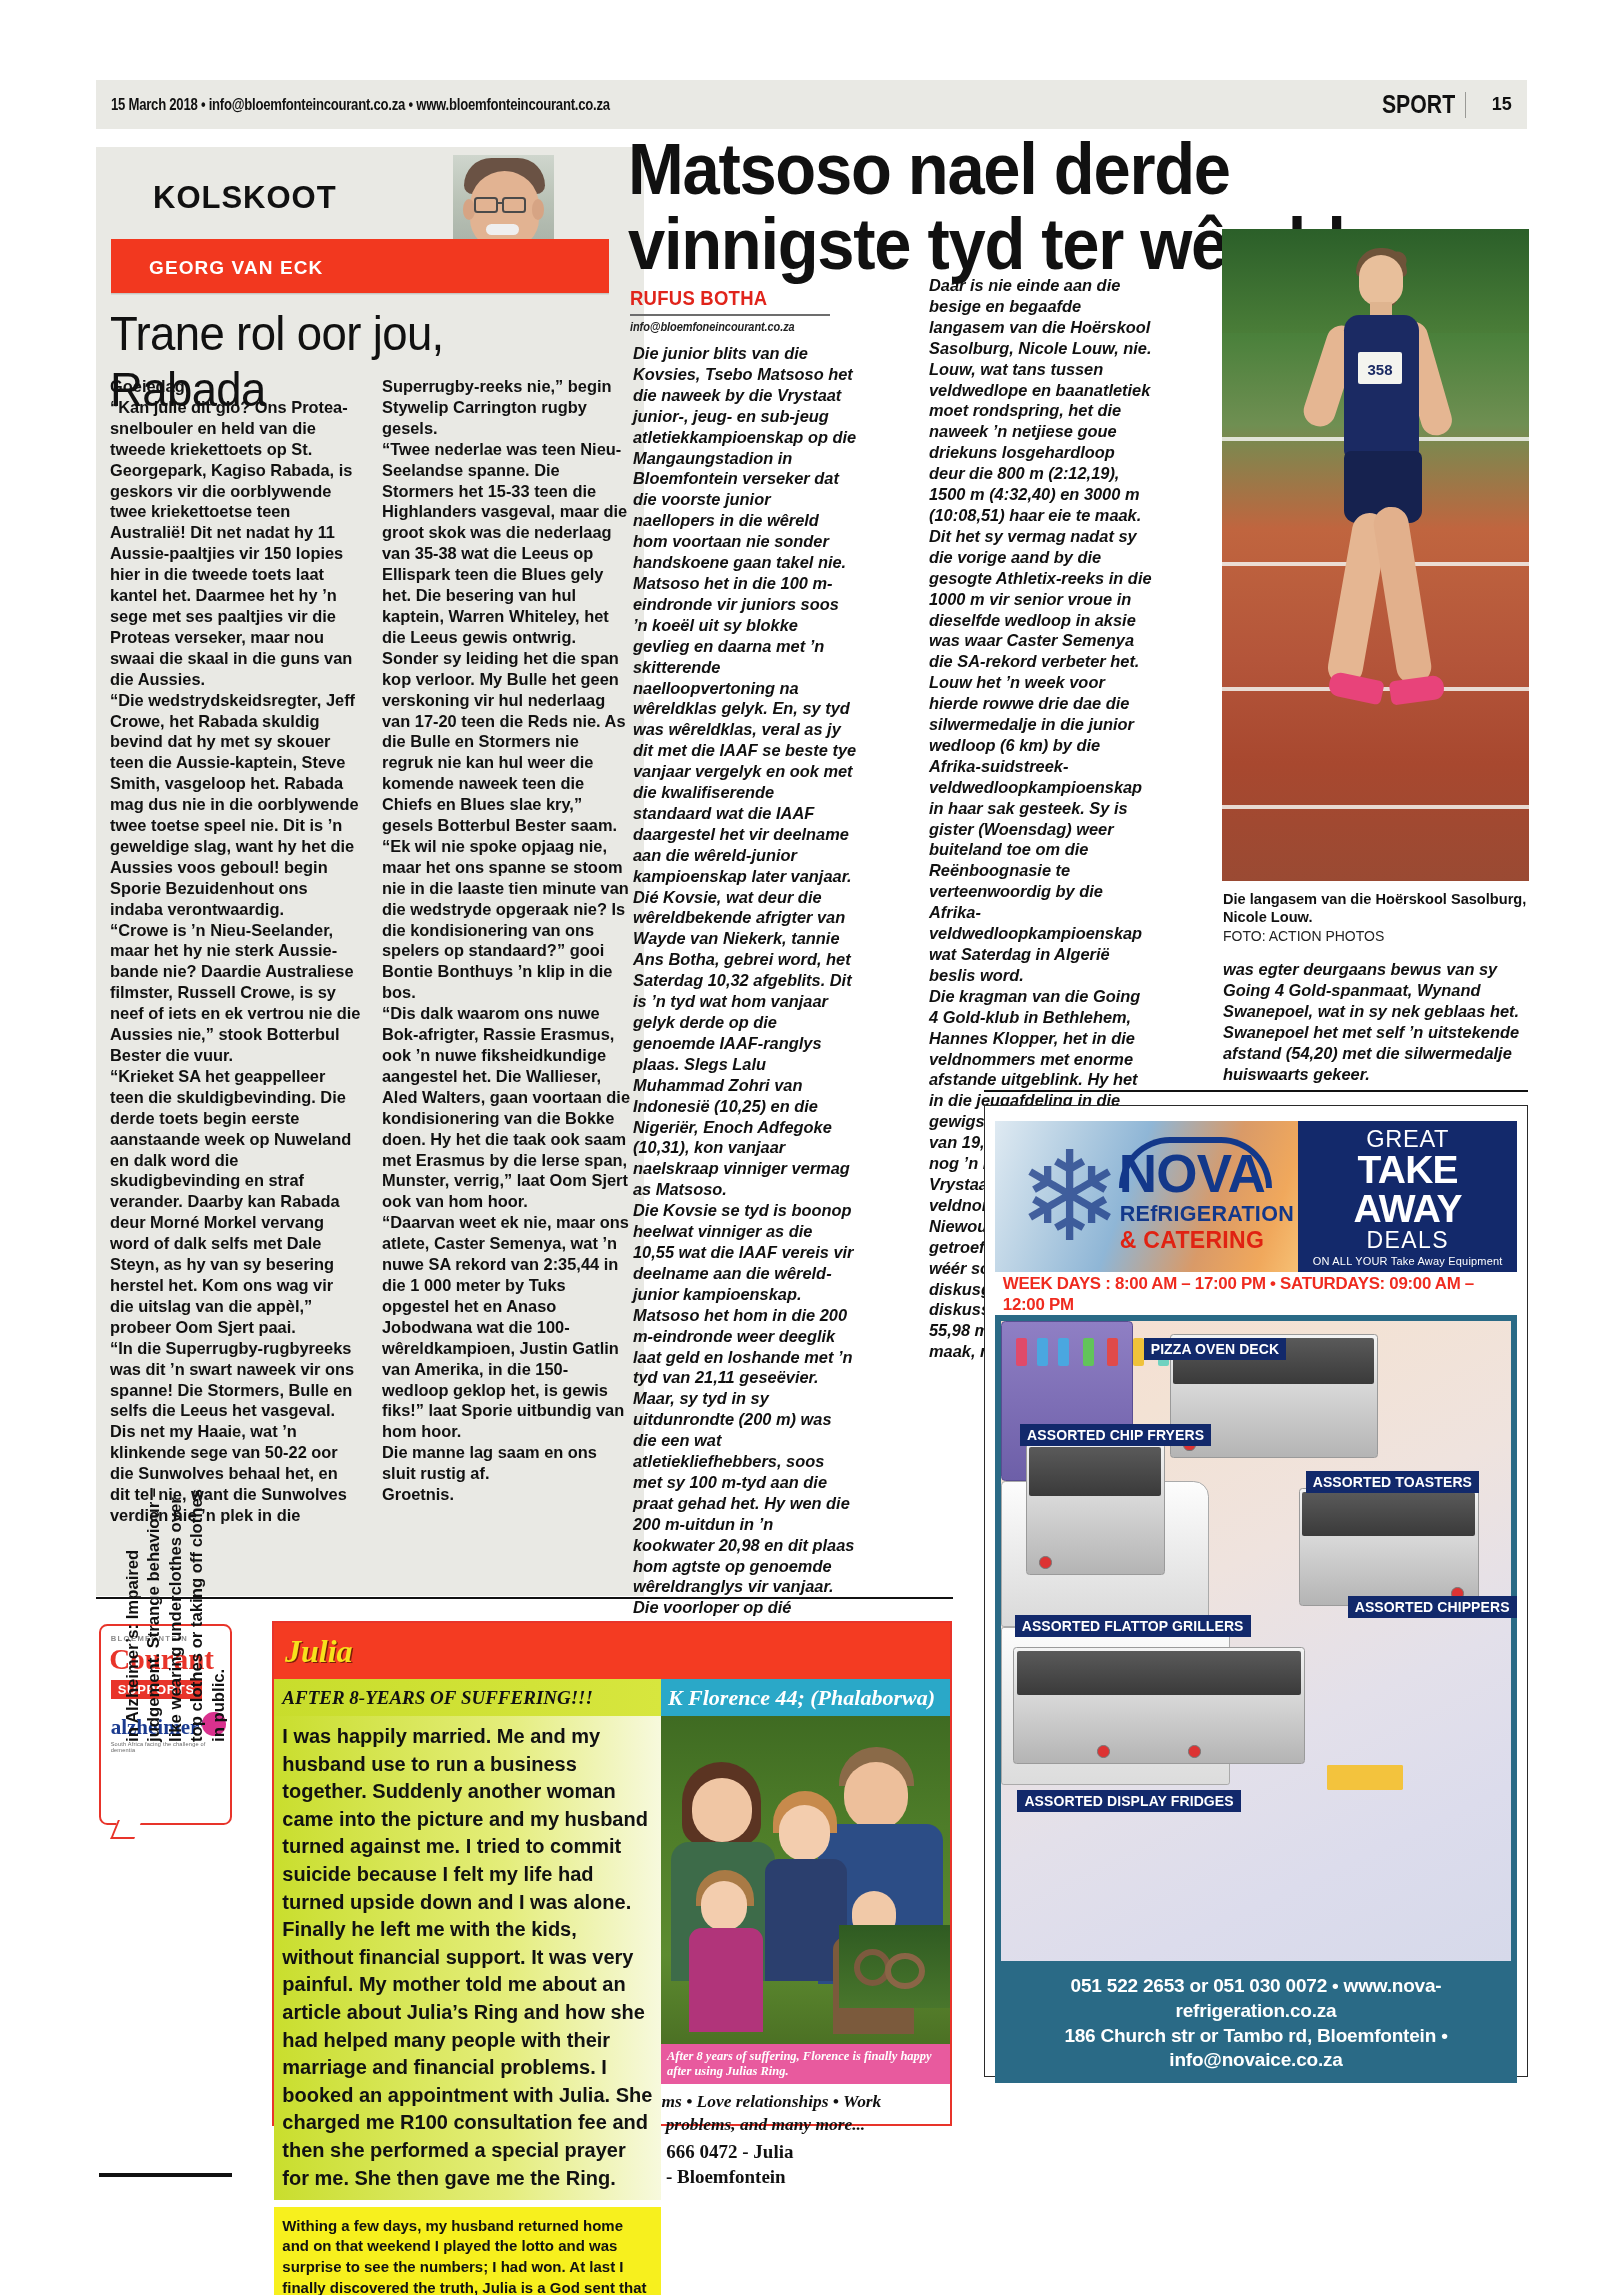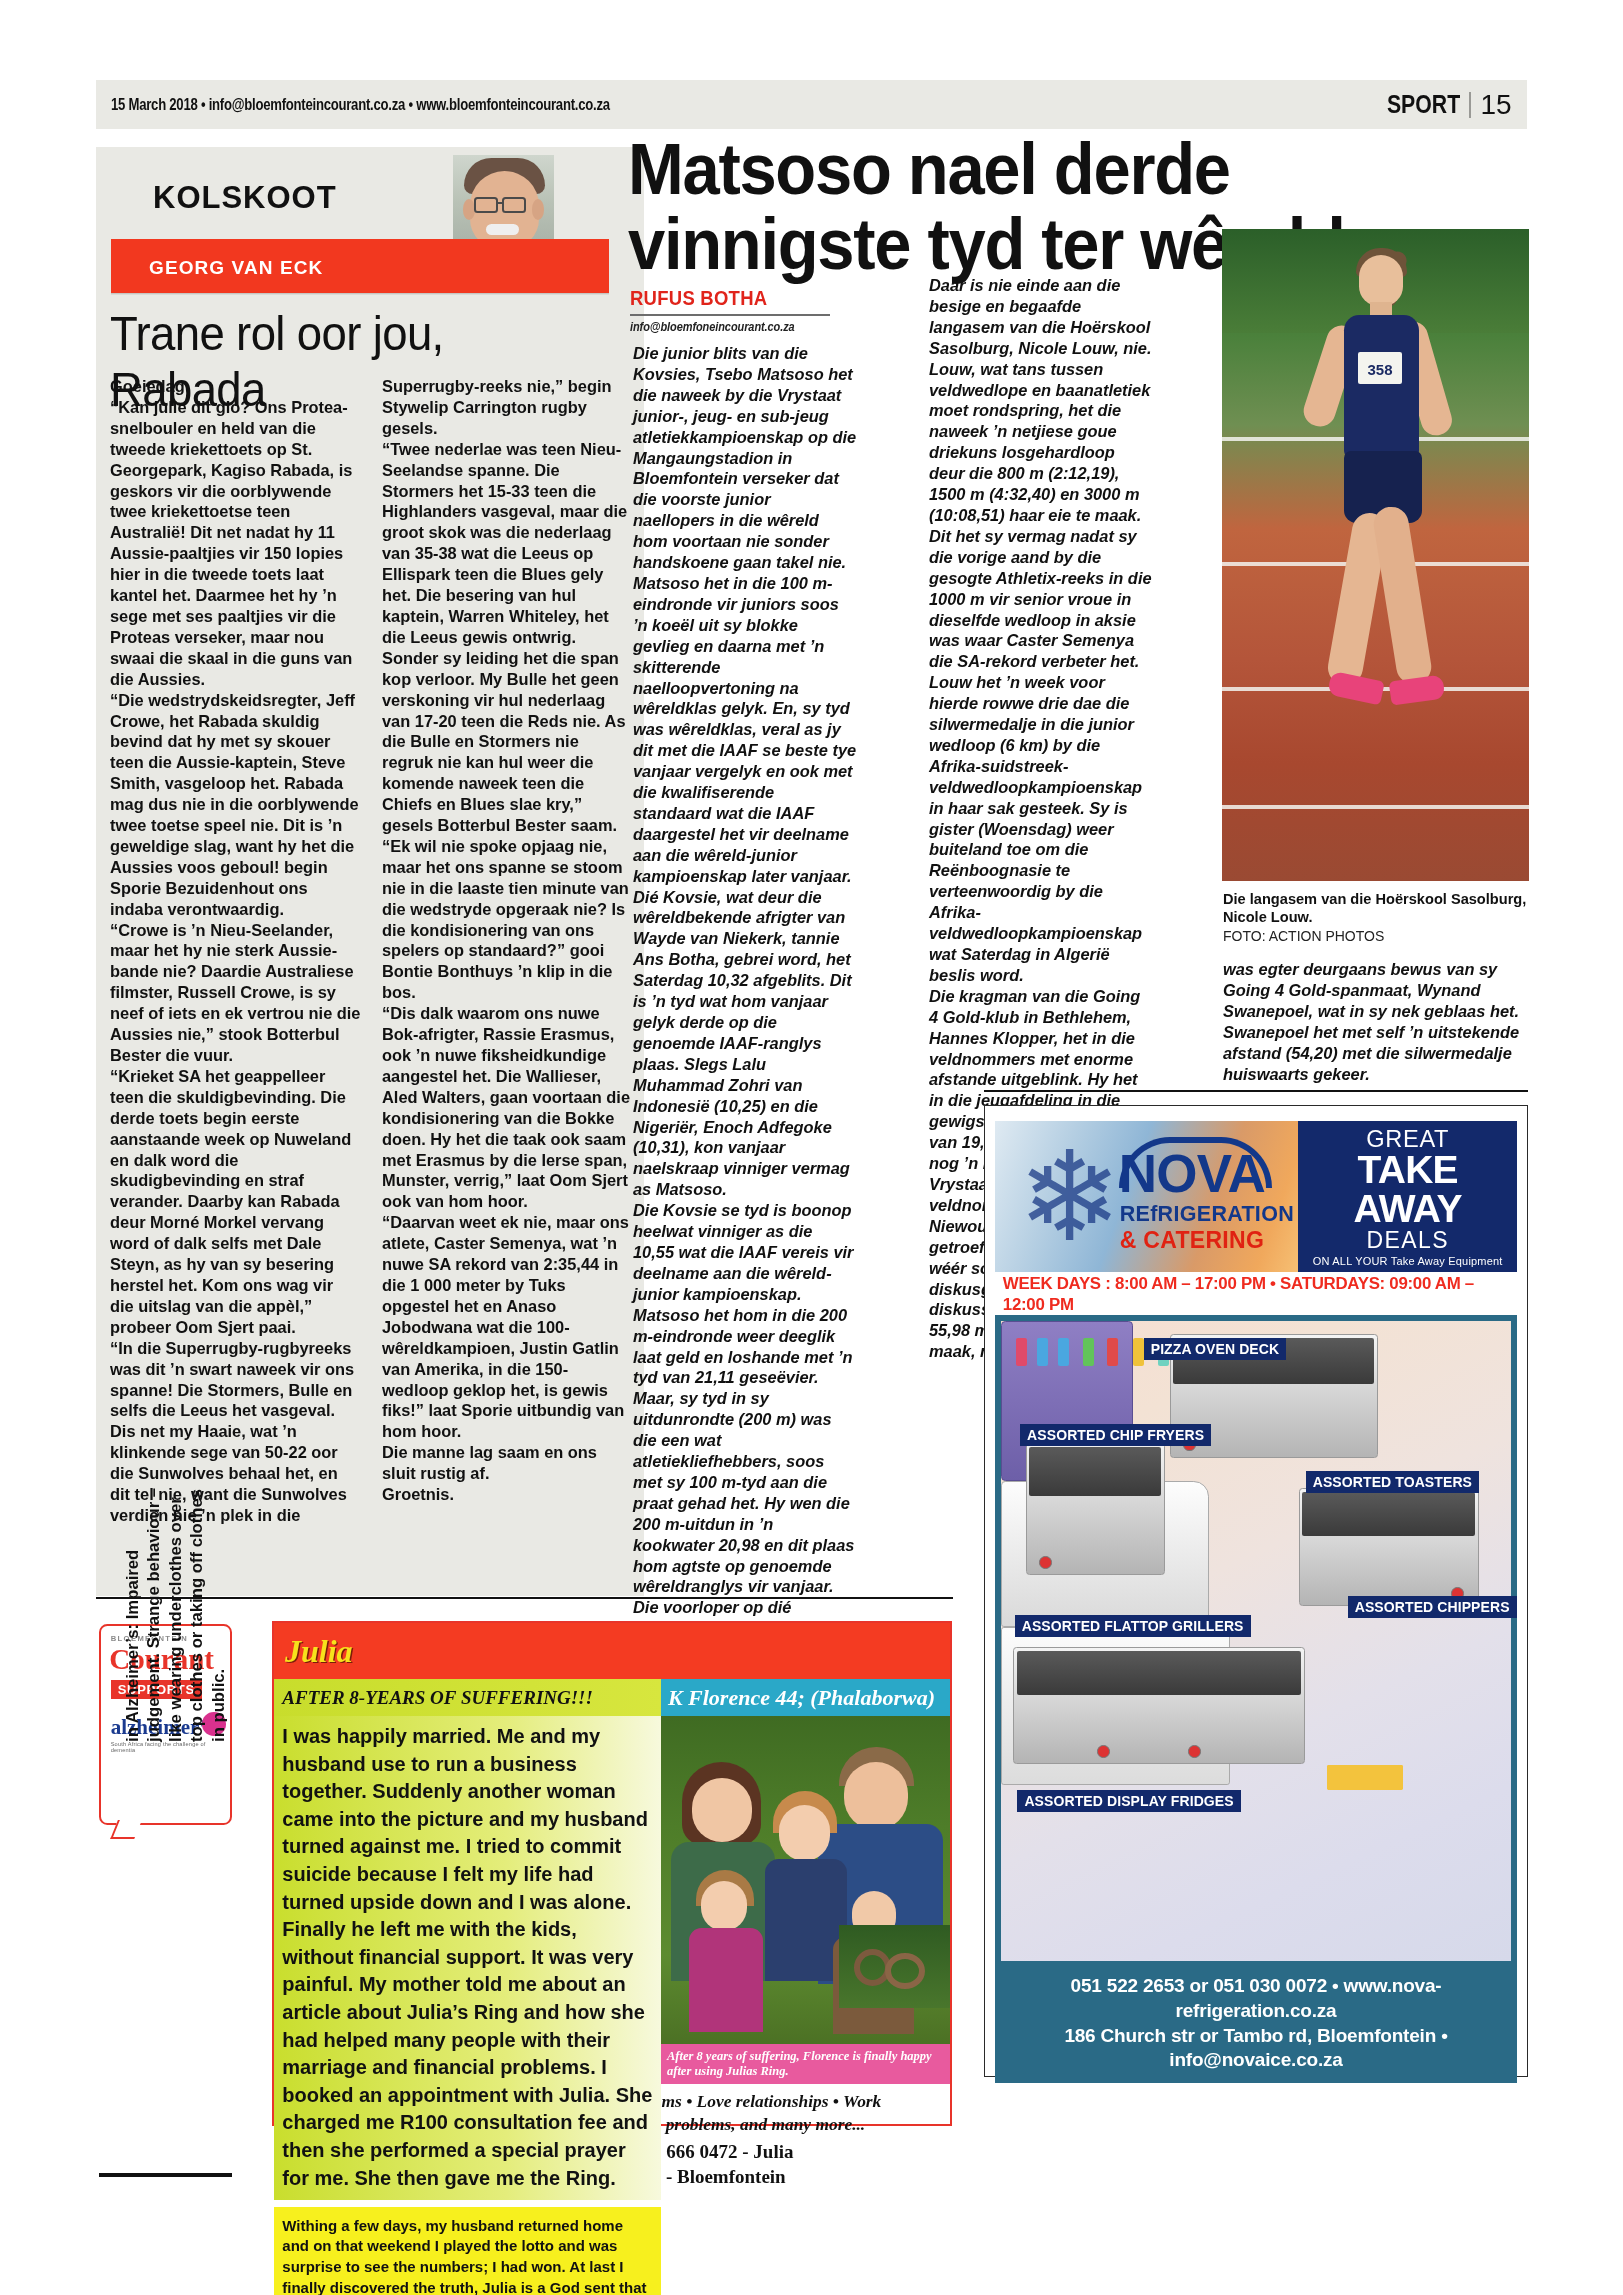--- a/index.html
+++ b/index.html
@@ -22,21 +22,21 @@
     font-family: "Liberation Sans Narrow","Liberation Sans",sans-serif;
     font-size: 16px; font-weight: 700; letter-spacing: -0.3px;
     color: #111; transform: scaleX(0.82); transform-origin: left center;
   }
   .masthead-right { display: flex; align-items: center; gap: 9.7px; }
   .masthead-sport {
     font-size: 25px; font-weight: 700; letter-spacing: 0px; color: #111;
     transform: scaleX(0.85); transform-origin: right center;
   }
   .masthead-divider { width: 1.4px; height: 26px; background: #9a9a96; }
-  .masthead-page { font-size: 28px; font-weight: 400; color: #111; }
+  .masthead-page { font-size: 18px; font-weight: 700; color: #111; margin-left: 16px; }
 
   
   .kolskoot {
     position: absolute; left: 96px; top: 147px;
     width: 548px; height: 1449px;
     background: #e9e9e4;
   }
   .kolskoot-title {
     position: absolute; left: 57px; top: 33px;
     font-size: 31px; font-weight: 700; letter-spacing: 1px; color: #111;

